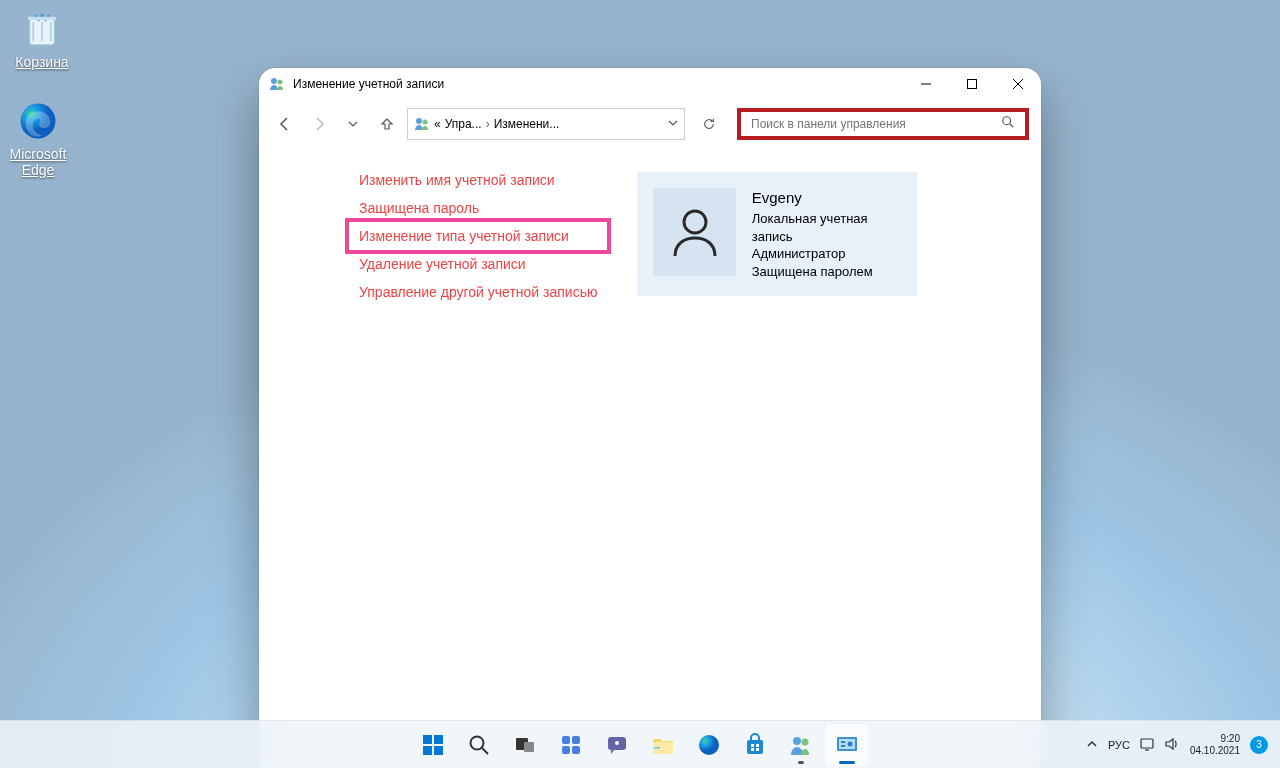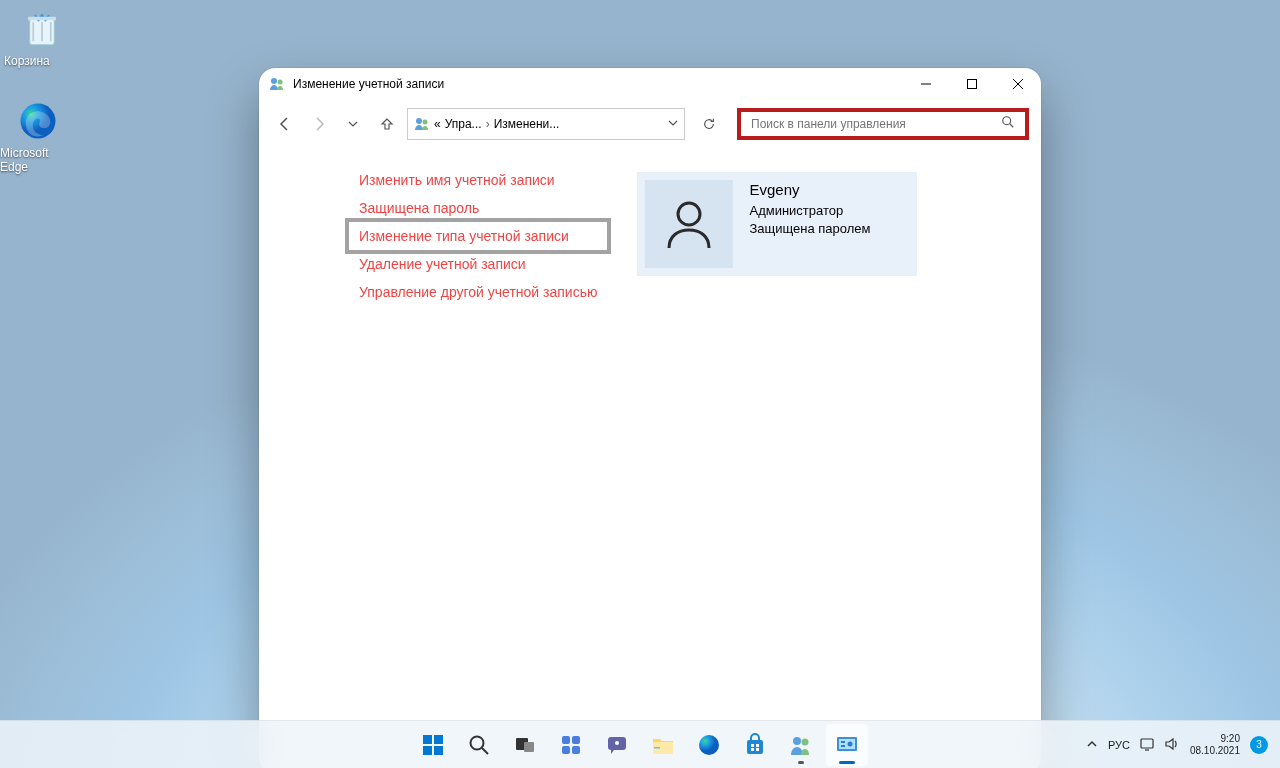--- a/index.html
+++ b/index.html
@@ -9,23 +9,24 @@
 .desktop {
   position: relative;
   width: 1280px; height: 768px;
   background:
     radial-gradient(1000px 700px at 55% 110%, #ffffff 0%, #e9f2f9 18%, #c6dff1 35%, #abd0eb 50%, #9dc5e4 60%, #9dbed8 70%, #96b4cd 80%),
     #9ab6cc;
 }
 
 
 .desktop-icon {
-  position: absolute; width: 76px; 
-  color: #fff; font-size: 12px; cursor: pointer;
+  position: absolute; width: 76px; text-align: center;
+  color: #fff; font-size: 14px; cursor: pointer;
   text-shadow: 0 1px 2px rgba(0,0,0,.6);
+  text-decoration: underline;
 }
 .desktop-icon .ic { width: 42px; height: 42px; margin: 0 auto 4px; }
 .desktop-icon.recycle { left: 4px; top: 8px; }
 .desktop-icon.edge    { left: 0; top: 100px; }
 
 
 .window {
   position: absolute; left: 259px; top: 68px;
   width: 782px; height: 706px;
   background: #fff; border-radius: 16px;
@@ -50,23 +51,23 @@
 
 .search-box { flex: 1; height: 32px; border: 4px solid #b91c1c; display: flex; align-items: center; padding: 0 10px; margin-left: 8px; }
 .search-box input { flex: 1; border: none; outline: none; font-size: 12px; height: 100%; }
 .search-box .s-icon { color: #555; }
 
 .content { padding: 24px 40px 24px 100px; }
 .heading { color: #0a3a7a; font-size: 18px; font-weight: 400; margin-bottom: 18px; }
 .layout { display: flex; gap: 40px; align-items: flex-start; }
 .links { display: flex; flex-direction: column; gap: 12px; font-size: 14px; }
 .links a { color: #ef4444; text-decoration: none; cursor: pointer; white-space: nowrap; }
-.links .framed { position: relative; border: 4px solid #a3a3a3; padding: 6px 10px; margin: -10px -14px; }
-
-.account-card { background: #e8f1fa; padding: 8px; display: flex; gap: 16px; align-items: flex-start; width: 280px; }
+.links .framed { position: relative; border: 4px solid #ec4899; padding: 6px 10px; margin: -10px -14px; }
+
+.account-card { background: #e8f1fa; padding: 16px; display: flex; gap: 16px; align-items: flex-start; width: 280px; }
 .avatar { width: 88px; height: 88px; background: #d6e3f0; display: flex; align-items: center; justify-content: center; }
 .account-info { font-size: 13px; color: #000; line-height: 1.35; }
 .account-info .name { font-size: 15px; margin-bottom: 2px; }
 
 
 .taskbar {
   position: absolute; left: 0; right: 0; bottom: 0; height: 48px;
   background: rgba(238,244,249,.85); backdrop-filter: blur(20px);
   border-top: 1px solid rgba(0,0,0,.06);
   display: flex; align-items: center;
@@ -219,20 +220,21 @@
 
         <div class="account-card">
           <div class="avatar">
             <svg width="56" height="56" viewBox="0 0 56 56">
                 <circle cx="28" cy="18" r="11" fill="none" stroke="#2a2a2a" stroke-width="3"></circle>
                 <path d="M8 52c0-12 9-18 20-18s20 6 20 18" fill="none" stroke="#2a2a2a" stroke-width="3"></path>
               </svg>
           </div>
           <div class="account-info">
             <div class="name">Evgeny</div>
+            <div>Локальная учетная запись</div>
             <div>Администратор</div>
             <div>Защищена паролем</div>
           </div>
         </div>
       </div>
     </div>
   </div>
 
   <div class="taskbar">
     <div class="center">
@@ -329,19 +331,19 @@
               <rect x="1" y="2" width="12" height="9" rx="1" fill="none" stroke="#333" stroke-width="1.2"></rect>
               <line x1="5" y1="13" x2="9" y2="13" stroke="#333" stroke-width="1.2"></line>
             </svg></span>
         <span><svg width="16" height="14" viewBox="0 0 16 14">
               <path d="M2 5h3l4-3v10l-4-3H2z" fill="none" stroke="#333" stroke-width="1.2"></path>
               <path d="M11 4c1.5 1.5 1.5 4.5 0 6" fill="none" stroke="#333" stroke-width="1.2"></path>
             </svg></span>
       </span>
       <div class="clock">
         <div>9:20</div>
-        <div>08.10.2021</div>
+        <div>04.10.2021</div>
       </div>
       <span class="bell">3</span>
     </div>
   </div>
 
 </div>
 
 </body></html>

